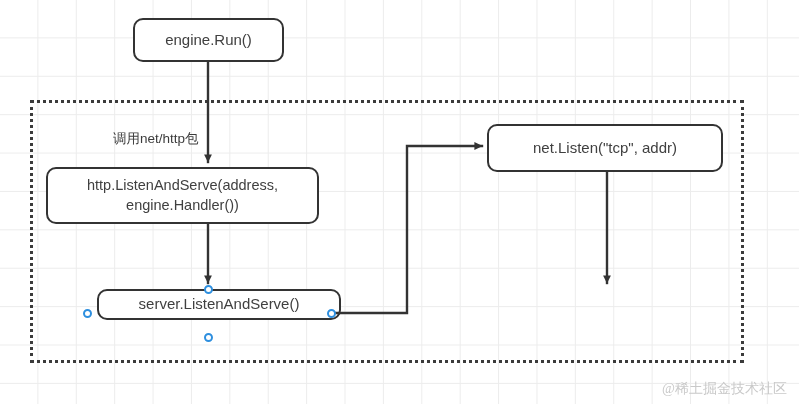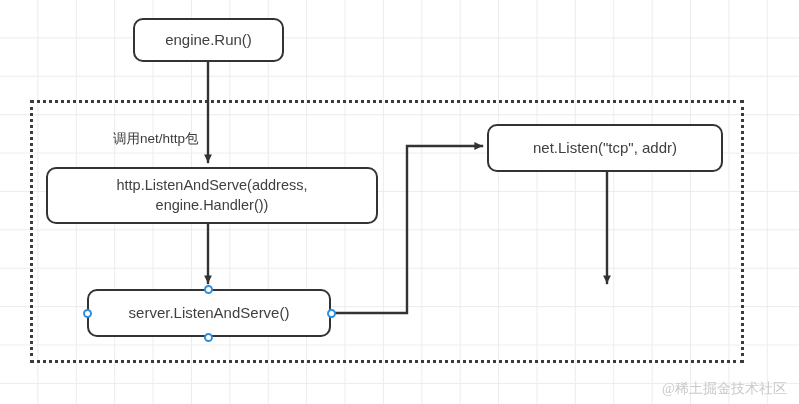--- a/index.html
+++ b/index.html
@@ -116,24 +116,24 @@
 
     <path class="edge-path" d="M208,224 L208,283" marker-end="url(#arrowhead)"></path>
 
     <path class="edge-path" d="M331,313 L407,313 L407,146 L482,146" marker-end="url(#arrowhead)"></path>
 
     <path class="edge-path" d="M607,172 L607,283" marker-end="url(#arrowhead)"></path>
   </svg>
 
   <div class="node" style="left:133px; top:18px; width:151px; height:44px;">engine.Run()</div>
 
-  <div class="node small-text" style="left:46px; top:167px; width:332px; height:57px;">http.ListenAndServe(address,
+  <div class="node small-text" style="left:46px; top:167px; width:273px; height:57px;">http.ListenAndServe(address,
 engine.Handler())</div>
 
-  <div class="node" style="left:87px; top:289px; width:244px; height:48px;">server.ListenAndServe()</div>
+  <div class="node" style="left:97px; top:289px; width:244px; height:31px;">server.ListenAndServe()</div>
 
   <div class="handle" style="left:204px; top:284.5px;"></div>
   <div class="handle" style="left:204px; top:332.5px;"></div>
   <div class="handle" style="left:82.5px; top:308.5px;"></div>
   <div class="handle" style="left:326.5px; top:308.5px;"></div>
 
   <div class="node" style="left:487px; top:124px; width:236px; height:48px;">net.Listen("tcp", addr)</div>
 
 
   <div class="watermark">@稀土掘金技术社区</div>

